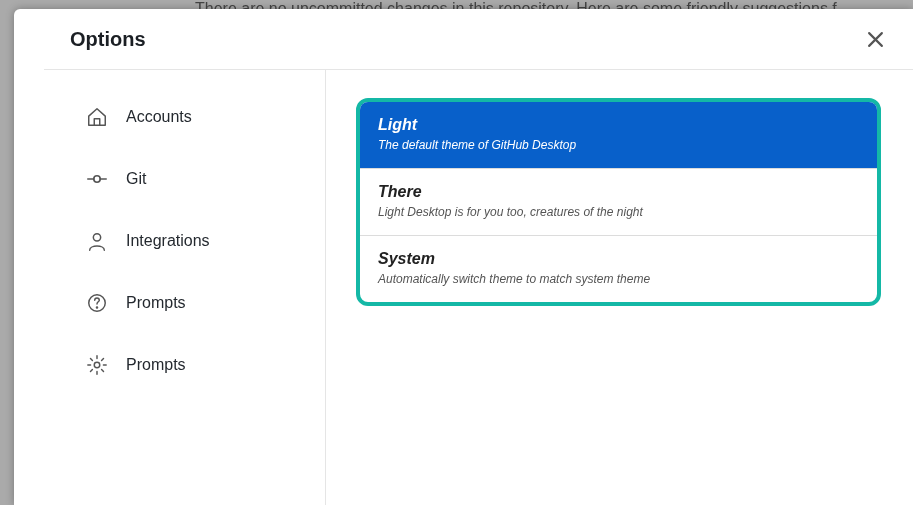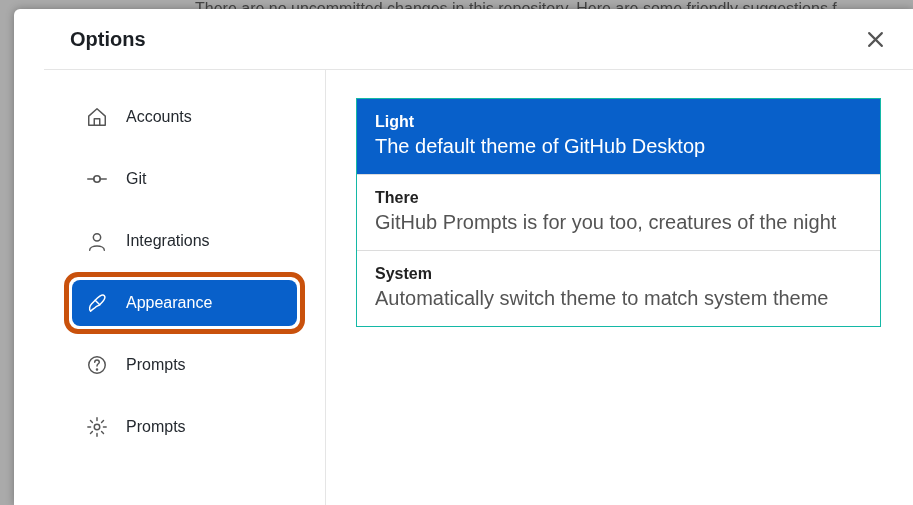--- a/index.html
+++ b/index.html
@@ -103,23 +103,24 @@
       margin: -8px;
     }
     .highlight .sidebar-item {
       margin: 0;
     }
     .content {
       flex: 1;
       padding: 28px 32px 28px 30px;
     }
     .theme-list {
-      border: 1px solid #14b8a6;
-      border-radius: 0;
-      overflow: hidden;
+      border: 4px solid #14b8a6;
+      border-radius: 12px;
+      overflow: hidden;
+      font-style: italic;
     }
     .theme-item {
       padding: 14px 18px 16px 18px;
       border-bottom: 1px solid #dcdcdc;
       cursor: pointer;
     }
     .theme-item:last-child {
       border-bottom: none;
     }
     .theme-item.selected {
@@ -129,21 +130,21 @@
     .theme-title {
       font-size: 16px;
       font-weight: 600;
       color: #222;
       margin-bottom: 4px;
     }
     .theme-item.selected .theme-title {
       color: #fff;
     }
     .theme-desc {
-      font-size: 20px;
+      font-size: 12px;
       color: #545454;
     }
     .theme-item.selected .theme-desc {
       color: #fff;
     }
   </style>
 </head>
 <body>
 
 <div class="background-text">There are no uncommitted changes in this repository. Here are some friendly suggestions f</div>
@@ -185,31 +186,20 @@
       <div class="sidebar-item">
         <span class="icon">
           <svg width="22" height="22" viewBox="0 0 24 24" fill="none" stroke="currentColor" stroke-width="1.6" stroke-linecap="round" stroke-linejoin="round">
             <circle cx="12" cy="8" r="4"></circle>
             <path d="M4 22 C4 16 20 16 20 22"></path>
           </svg>
         </span>
         <span>Integrations</span>
       </div>
 
-      <div class="highlight">
-        <div class="sidebar-item active">
-          <span class="icon">
-            <svg width="22" height="22" viewBox="0 0 24 24" fill="none" stroke="currentColor" stroke-width="1.6" stroke-linecap="round" stroke-linejoin="round">
-              <path d="M20 4 C18 2 14 5 10 9 L15 14 C19 10 22 6 20 4 Z"></path>
-              <path d="M10 9 L6 13 C4 15 3 19 5 21 C7 19 9 18 11 16 L15 14"></path>
-            </svg>
-          </span>
-          <span>Appearance</span>
-        </div>
-      </div>
 
       <div class="sidebar-item">
         <span class="icon">
           <svg width="22" height="22" viewBox="0 0 24 24" fill="none" stroke="currentColor" stroke-width="1.6" stroke-linecap="round" stroke-linejoin="round">
             <circle cx="12" cy="12" r="9"></circle>
             <path d="M9.5 9 a2.5 2.5 0 0 1 5 0 c0 1.5 -2.5 2 -2.5 4"></path>
             <circle cx="12" cy="17" r="0.6" fill="currentColor"></circle>
           </svg>
         </span>
         <span>Prompts</span>
@@ -230,21 +220,21 @@
     <div class="content">
       <div class="theme-list">
 
         <div class="theme-item selected">
           <div class="theme-title">Light</div>
           <div class="theme-desc">The default theme of GitHub Desktop</div>
         </div>
 
         <div class="theme-item">
           <div class="theme-title">There</div>
-          <div class="theme-desc">GitHub Prompts is for you too, creatures of the night</div>
+          <div class="theme-desc">Light Desktop is for you too, creatures of the night</div>
         </div>
 
         <div class="theme-item">
           <div class="theme-title">System</div>
           <div class="theme-desc">Automatically switch theme to match system theme</div>
         </div>
 
       </div>
     </div>
   </div>

